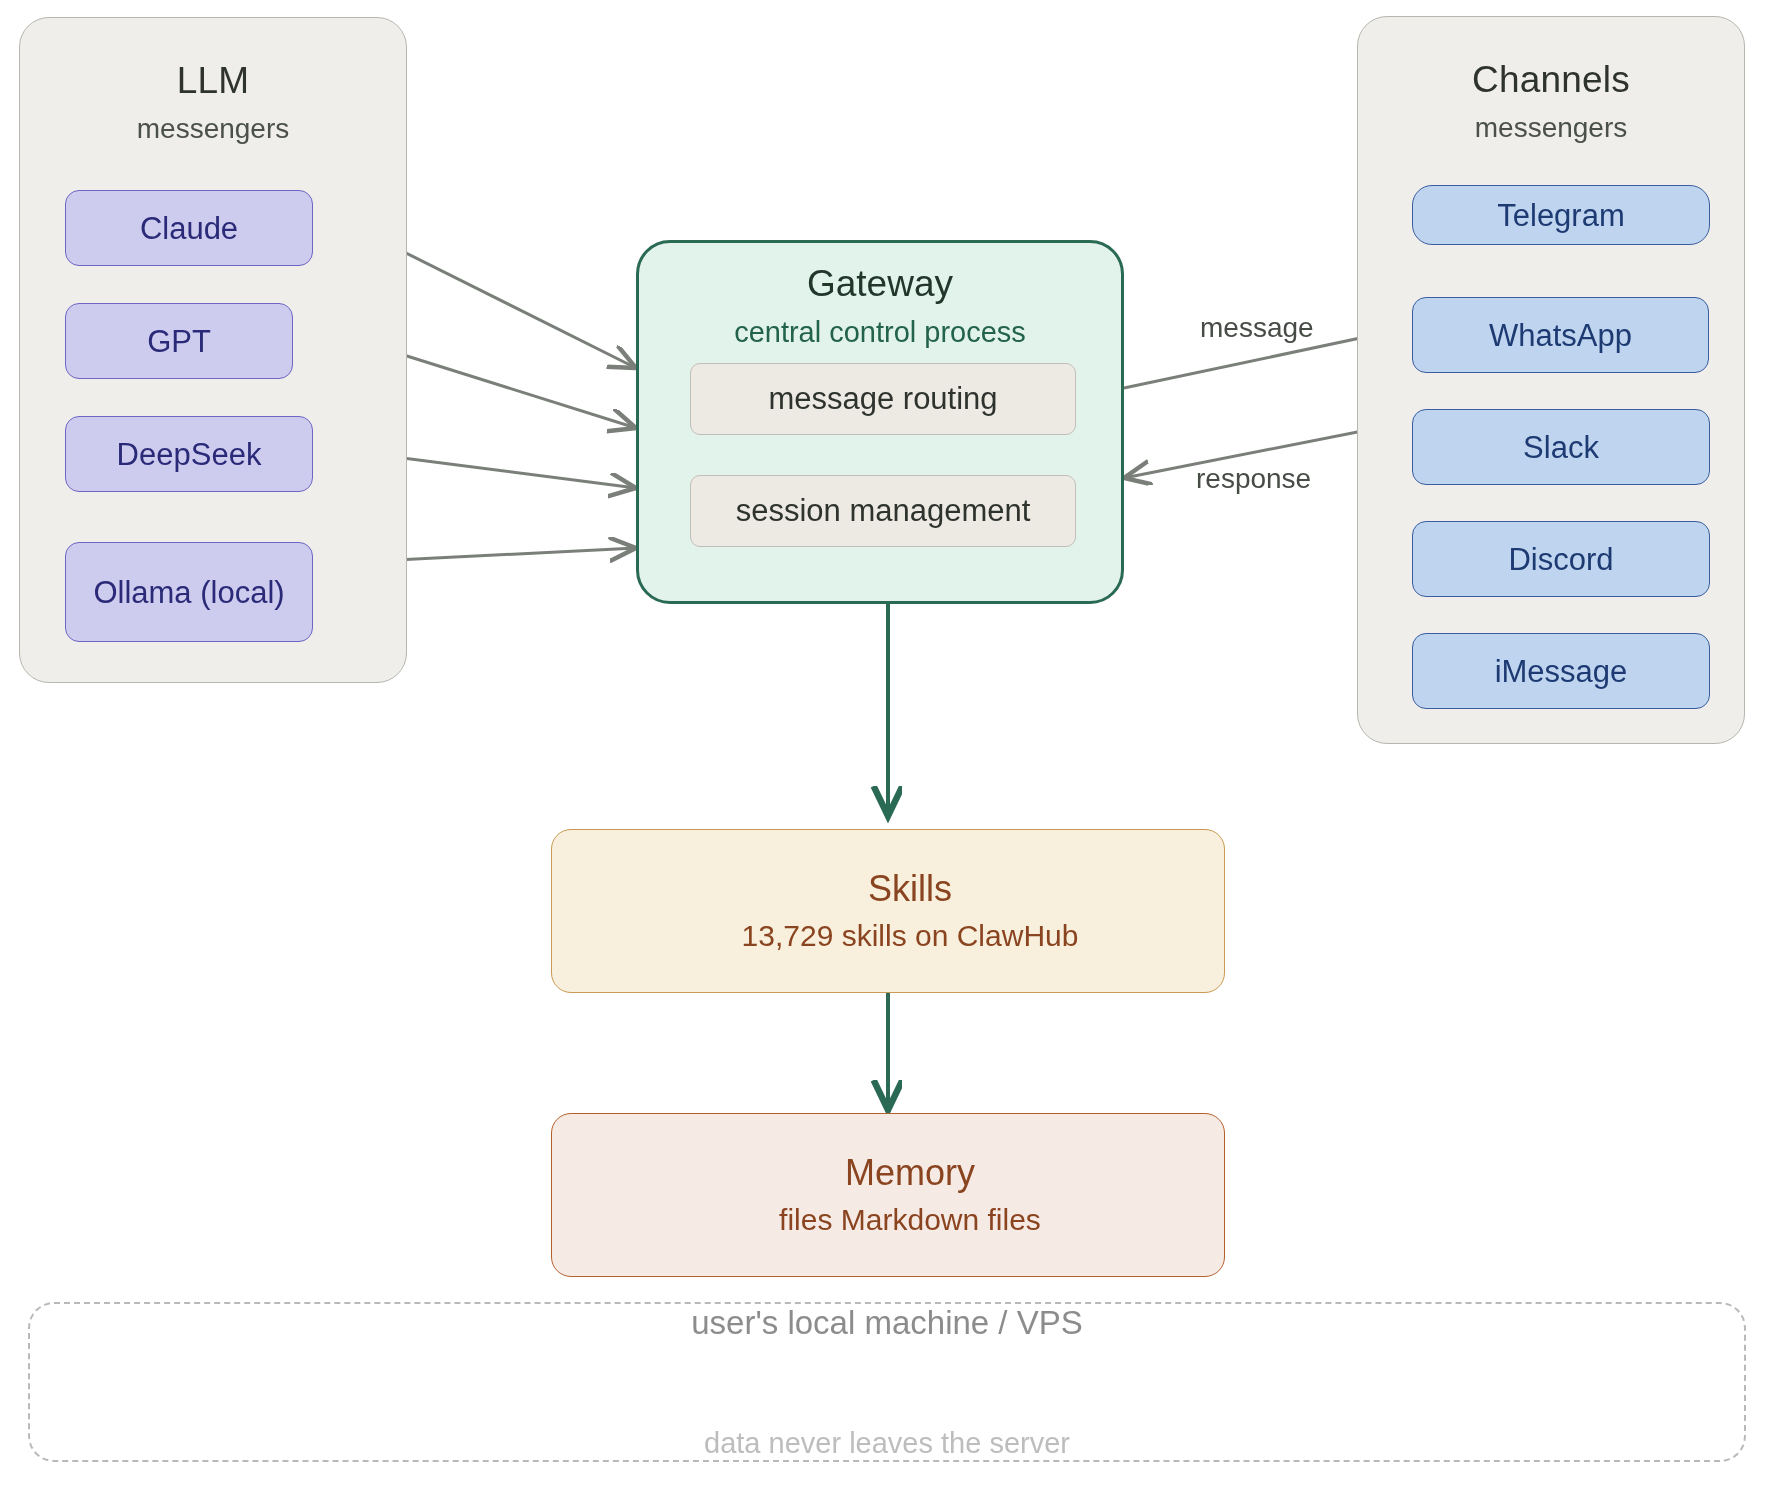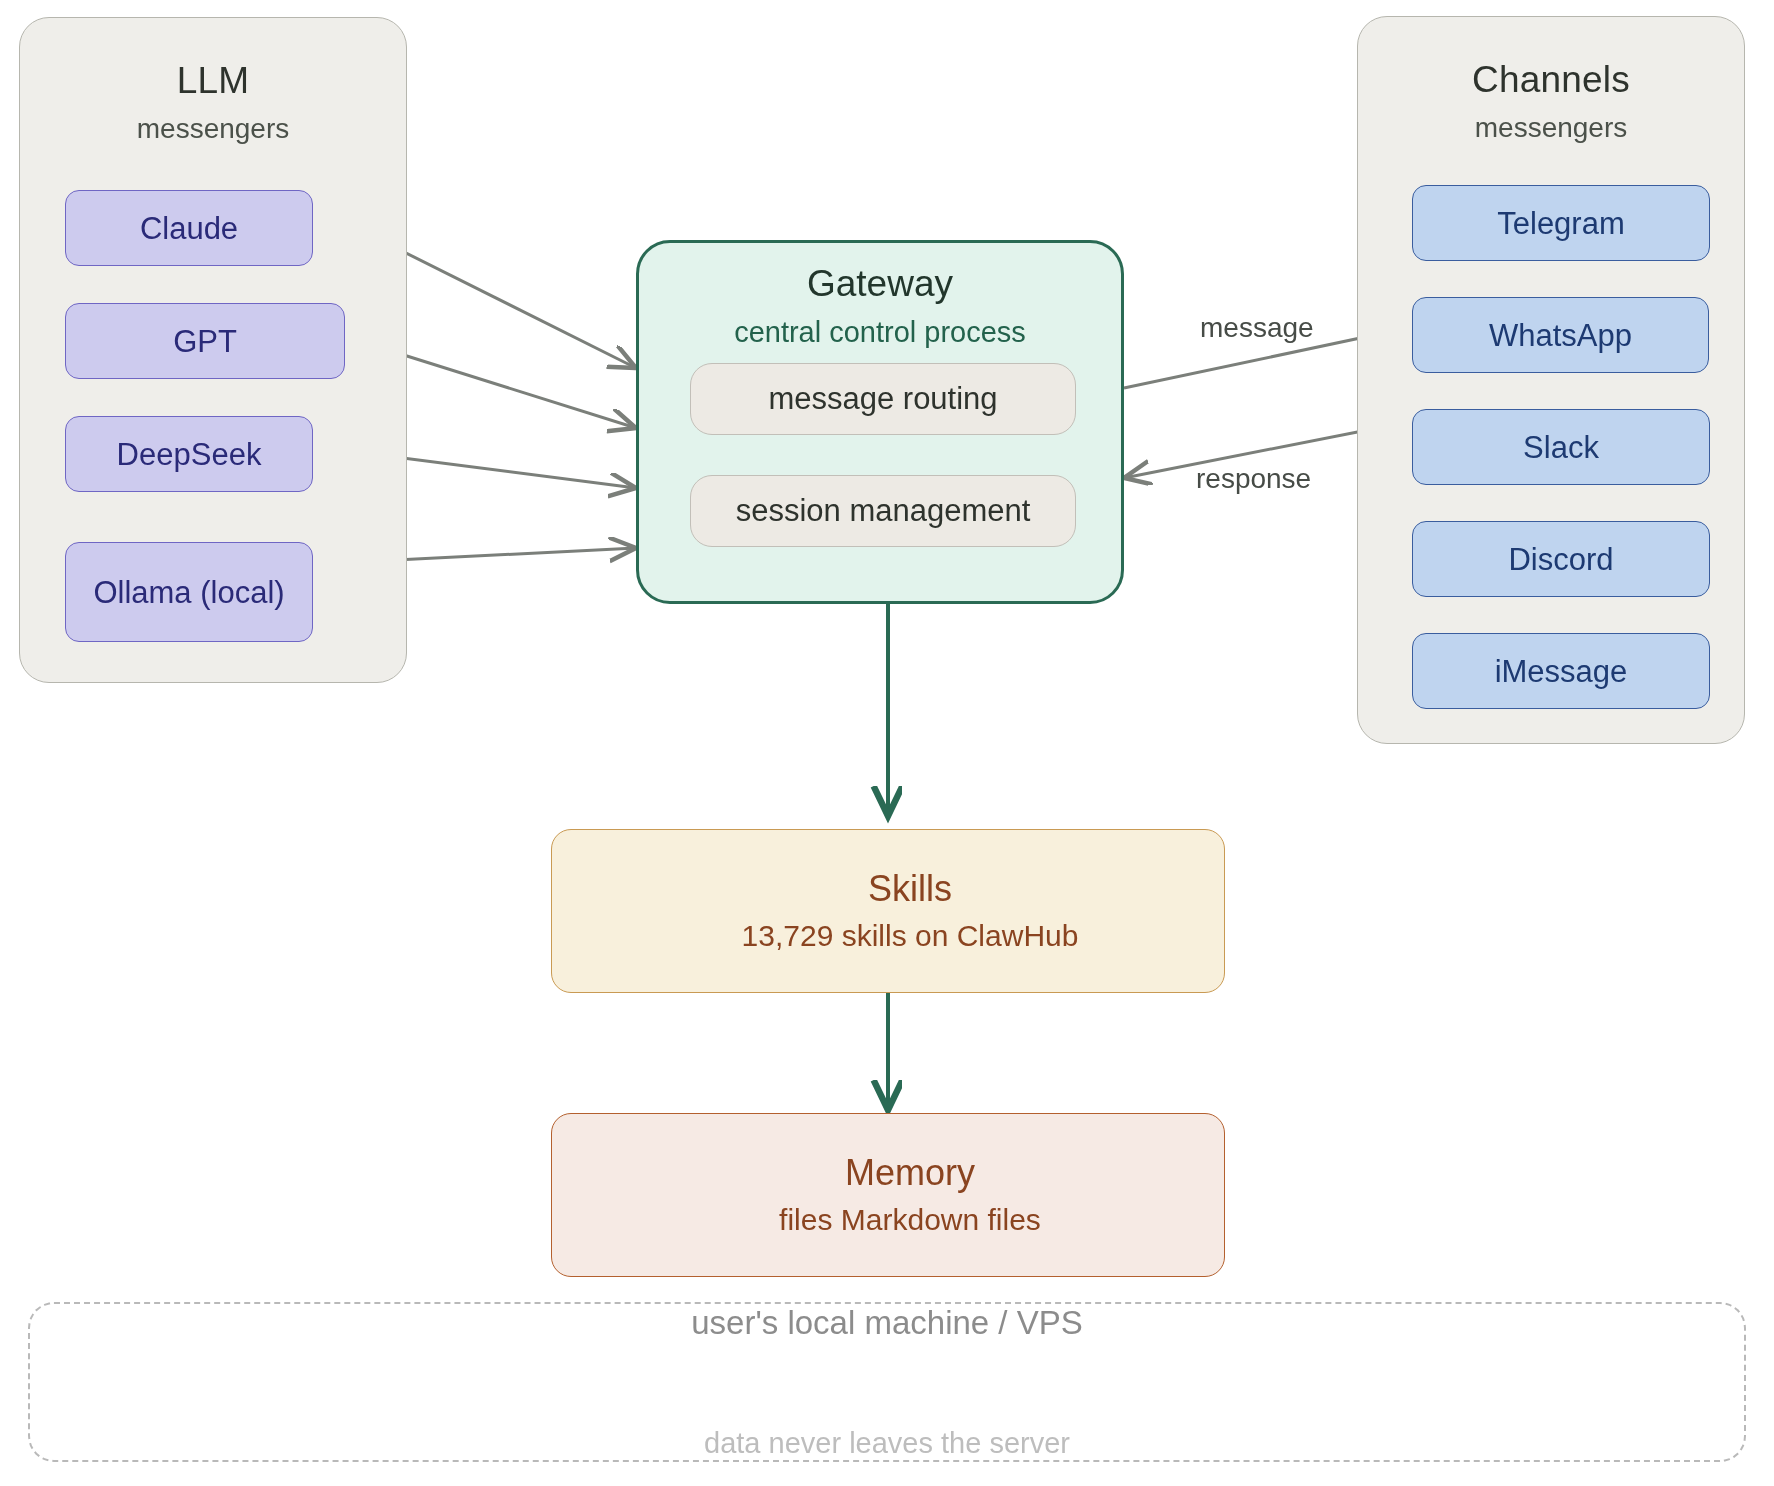--- a/index.html
+++ b/index.html
@@ -85,21 +85,21 @@
     position: absolute; left: 0; right: 0;
     text-align: center;
     color: #23624c;
     font-size: 29px;
   }
   .gw-inner {
     position: absolute;
     box-sizing: border-box;
     background: #edeae4;
     border: 1.6px solid #c2bfb8;
-    border-radius: 22px;
+    border-radius: 10px;
     display: flex;
     align-items: center;
     justify-content: center;
     color: #2e332d;
     font-size: 31px;
     white-space: nowrap;
   }
 
   
   .stack-box {
@@ -203,21 +203,21 @@
   </svg>
 
   <div class="group-panel" style="left:19px; top:17px; width:388px; height:666px;">
     <div class="group-title" style="top:42px;">LLM</div>
     <div class="group-sub" style="top:95px;">messengers</div>
   </div>
 
   <div class="node llm" style="left:65px; top:190px; width:248px; height:76px;">
     <span>Claude</span>
   </div>
-  <div class="node llm" style="left:65px; top:303px; width:280px; height:76px;">
+  <div class="node llm" style="left:65px; top:303px; width:228px; height:76px;">
     <span>GPT</span>
   </div>
   <div class="node llm" style="left:65px; top:416px; width:248px; height:76px;">
     <span>DeepSeek</span>
   </div>
   <div class="node llm" style="left:65px; top:542px; width:248px; height:100px;">
     <span>Ollama (local)</span>
   </div>
 
   <div id="gateway" style="left:636px; top:240px; width:488px; height:364px;">
@@ -231,21 +231,21 @@
   </div>
   <div class="gw-inner" style="left:690px; top:475px; width:386px; height:72px;">
     <span>session management</span>
   </div>
 
   <div class="group-panel" style="left:1357px; top:16px; width:388px; height:728px;">
     <div class="group-title" style="top:42px;">Channels</div>
     <div class="group-sub" style="top:95px;">messengers</div>
   </div>
 
-  <div class="node channel" style="left:1412px; top:185px; width:298px; height:76px;">
+  <div class="node channel" style="left:1412px; top:185px; width:298px; height:60px;border-radius:20px;">
     <span>Telegram</span>
   </div>
   <div class="node channel" style="left:1412px; top:297px; width:297px; height:76px;">
     <span>WhatsApp</span>
   </div>
   <div class="node channel" style="left:1412px; top:409px; width:298px; height:76px;">
     <span>Slack</span>
   </div>
   <div class="node channel" style="left:1412px; top:521px; width:298px; height:76px;">
     <span>Discord</span>

